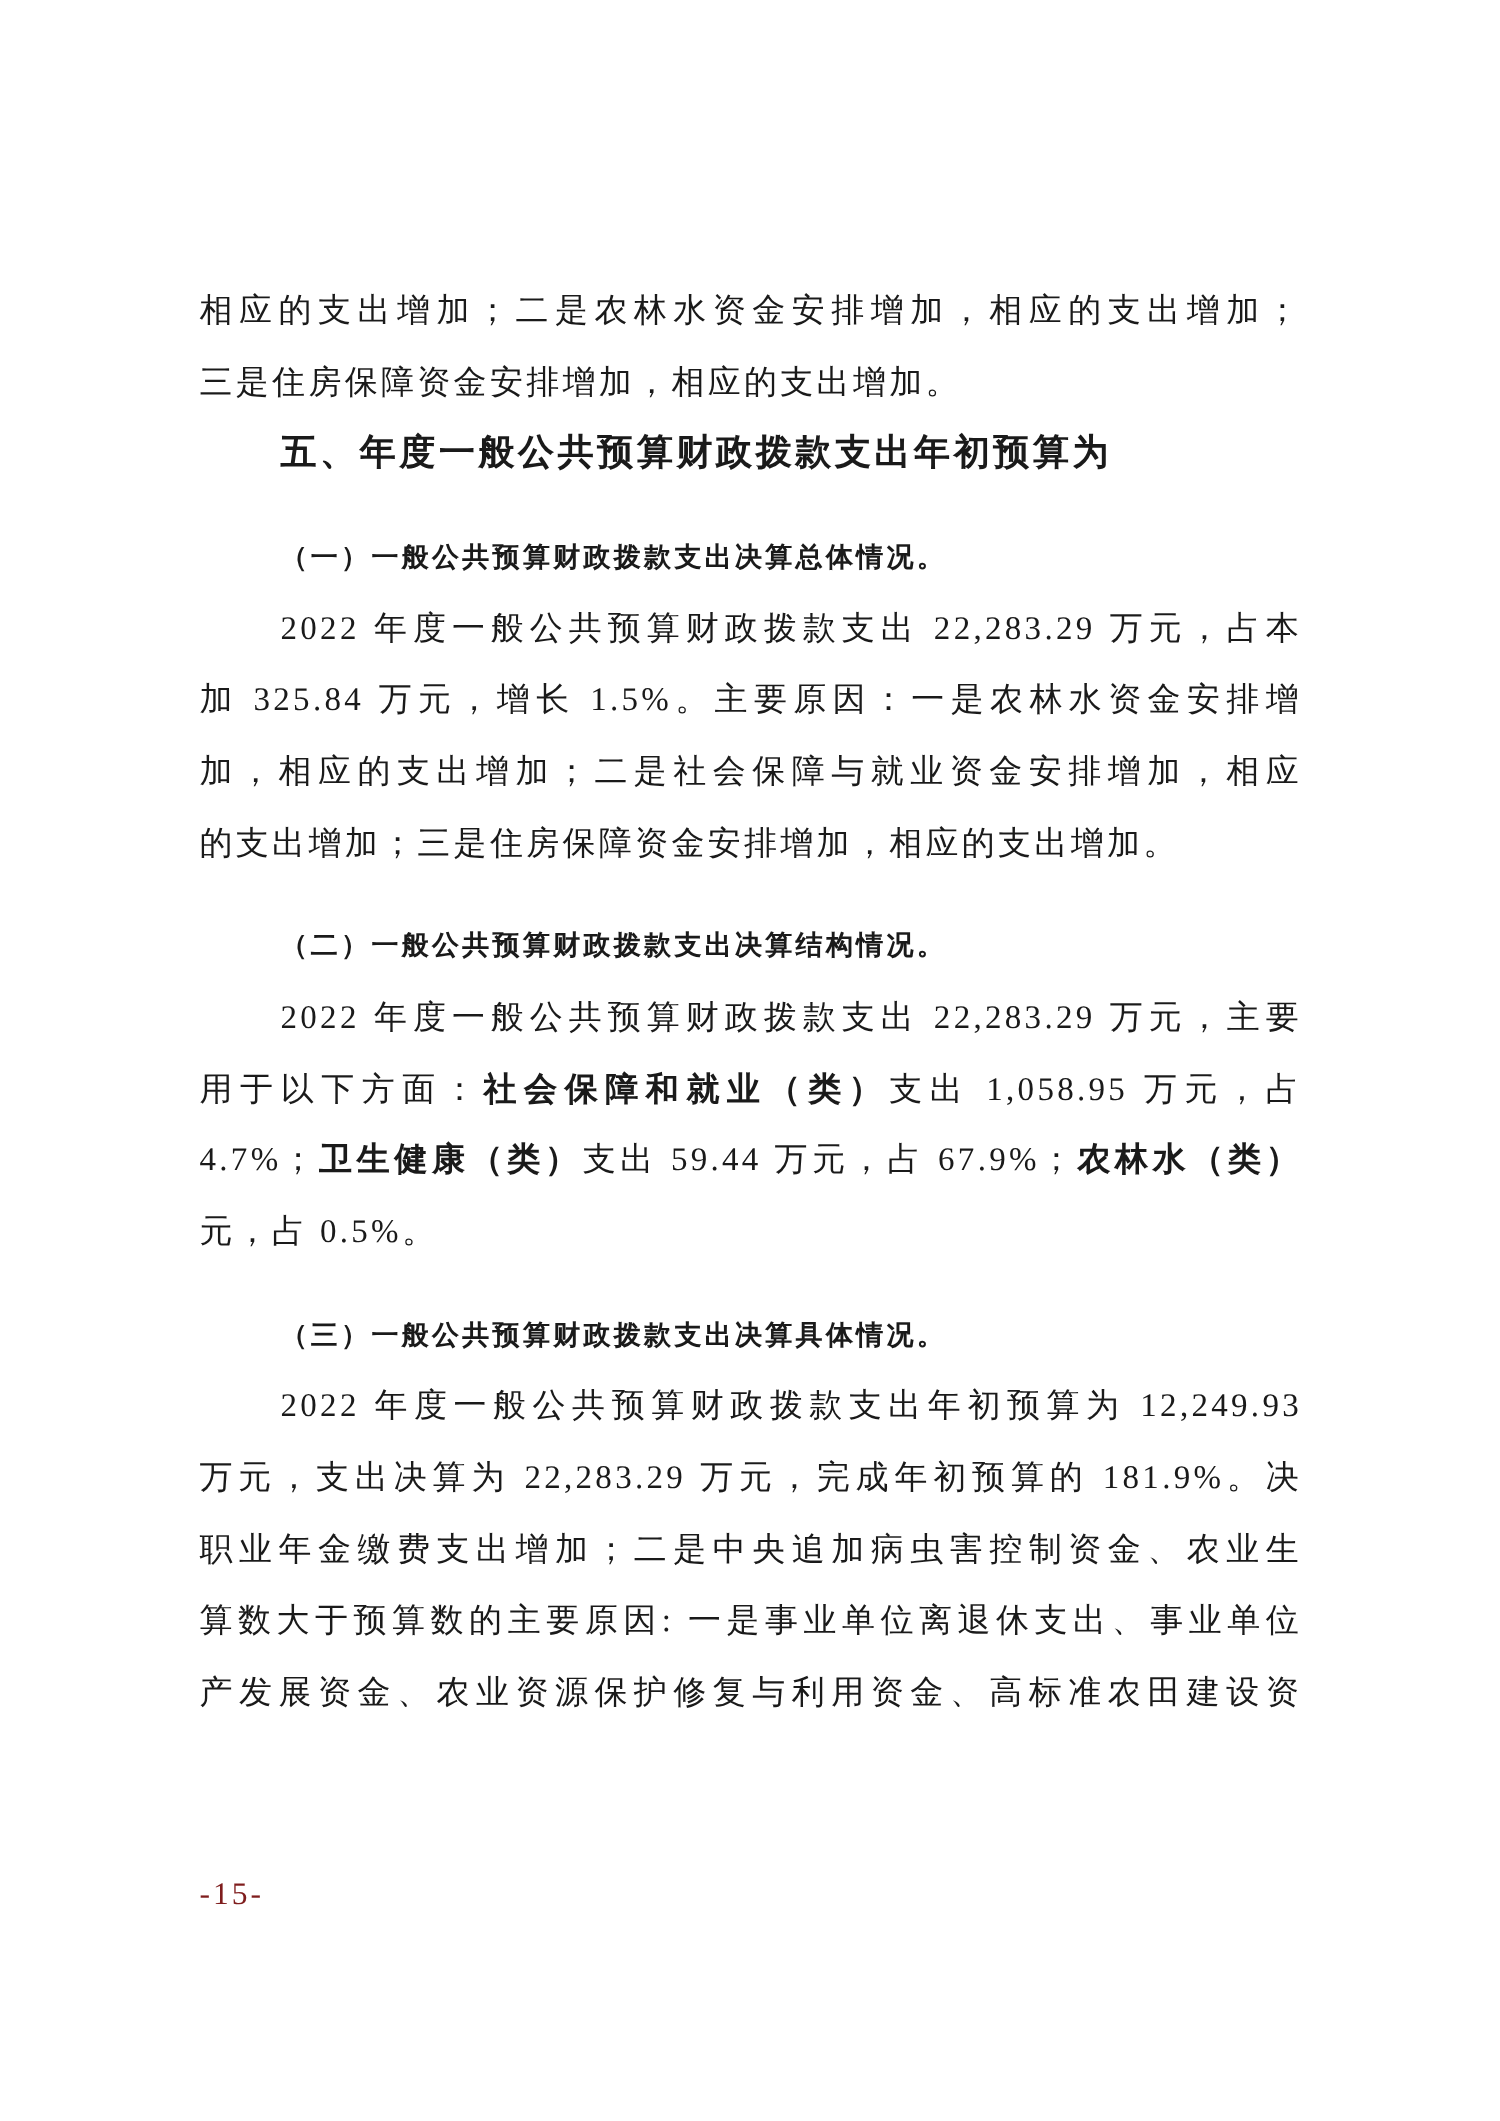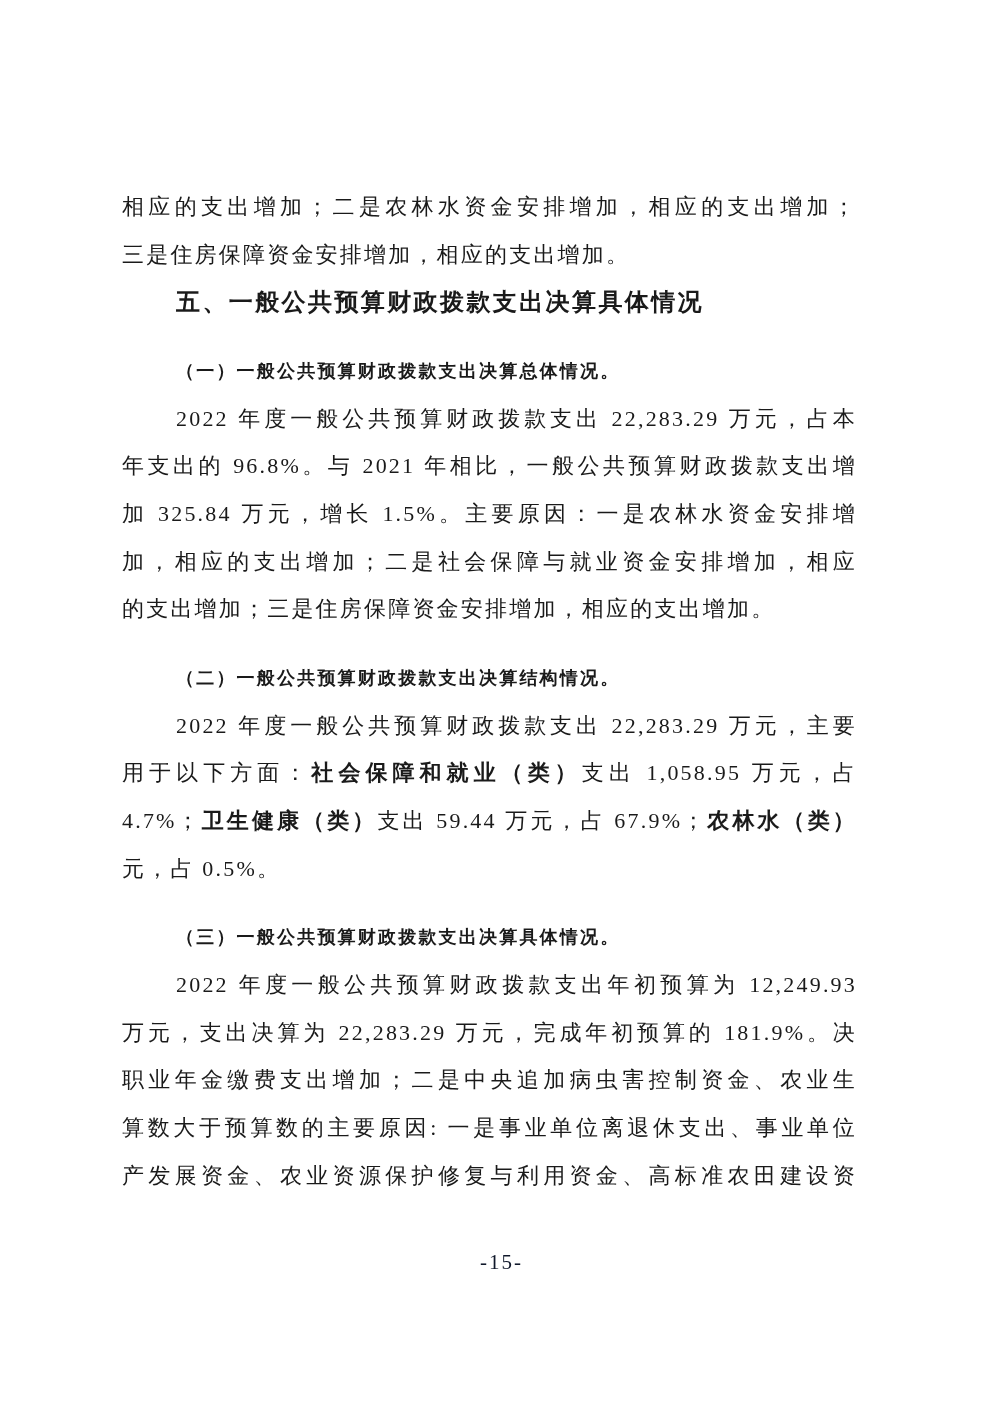--- a/index.html
+++ b/index.html
@@ -13,21 +13,21 @@
     position: relative;
     overflow: hidden;
   }
   .page {
     position: absolute;
     inset: 0;
     background: #ffffff;
   }
   .content {
     position: absolute;
-    left: 122px;
+    left: 133px;
     top: 192px;
     width: 735px;
   }
   .line {
     height: 47.68px;
     font-size: 22px;
     line-height: 30px;
     letter-spacing: 2.2px;
     color: #1a1a1a;
     font-family: "Liberation Serif", "DejaVu Serif", serif;
@@ -56,38 +56,37 @@
   }
   .b {
     font-family: "Liberation Sans", "DejaVu Sans", sans-serif;
     font-weight: 700;
   }
   .pageno {
     position: absolute;
     left: 133px;
     top: 1250px;
     width: 737px;
-    text-align: center;
+    text-align: left;
     font-size: 21px;
     letter-spacing: 2px;
-    color: #0f172a;
+    color: #7f1d1d;
     font-family: "Liberation Serif", "DejaVu Serif", serif;
   }
 </style>
 </head>
 <body>
 
 <div class="page">
   <div class="content" id="doc-lines">
       <div class="line justify"><span>相应的支出增加；二是农林水资金安排增加，相应的支出增加；</span></div>
       <div class="line"><span>三是住房保障资金安排增加，相应的支出增加。</span></div>
-      <div class="line h1 indent"><span class="b">五、一般公共预算财政拨款支出决算具体情况</span></div>
+      <div class="line h1 indent"><span class="b">五、年度一般公共预算财政拨款支出年初预算为</span></div>
       <div class="line h2 indent"><span class="b">（一）一般公共预算财政拨款支出决算总体情况。</span></div>
       <div class="line indent justify"><span>2022 年度一般公共预算财政拨款支出 22,283.29 万元，占本</span></div>
-      <div class="line justify"><span>年支出的 96.8%。与 2021 年相比，一般公共预算财政拨款支出增</span></div>
       <div class="line justify"><span>加 325.84 万元，增长 1.5%。主要原因：一是农林水资金安排增</span></div>
       <div class="line justify"><span>加，相应的支出增加；二是社会保障与就业资金安排增加，相应</span></div>
       <div class="line"><span>的支出增加；三是住房保障资金安排增加，相应的支出增加。</span></div>
       <div class="line h2 indent"><span class="b">（二）一般公共预算财政拨款支出决算结构情况。</span></div>
       <div class="line indent justify"><span>2022 年度一般公共预算财政拨款支出 22,283.29 万元，主要</span></div>
       <div class="line justify"><span>用于以下方面：</span><span class="b">社会保障和就业（类）</span><span>支出 1,058.95 万元，占</span></div>
       <div class="line justify"><span>4.7%；</span><span class="b">卫生健康（类）</span><span>支出 59.44 万元，占 67.9%；</span><span class="b">农林水（类）</span></div>
       <div class="line"><span>元，占 0.5%。</span></div>
       <div class="line h2 indent"><span class="b">（三）一般公共预算财政拨款支出决算具体情况。</span></div>
       <div class="line indent justify"><span>2022 年度一般公共预算财政拨款支出年初预算为 12,249.93</span></div>

